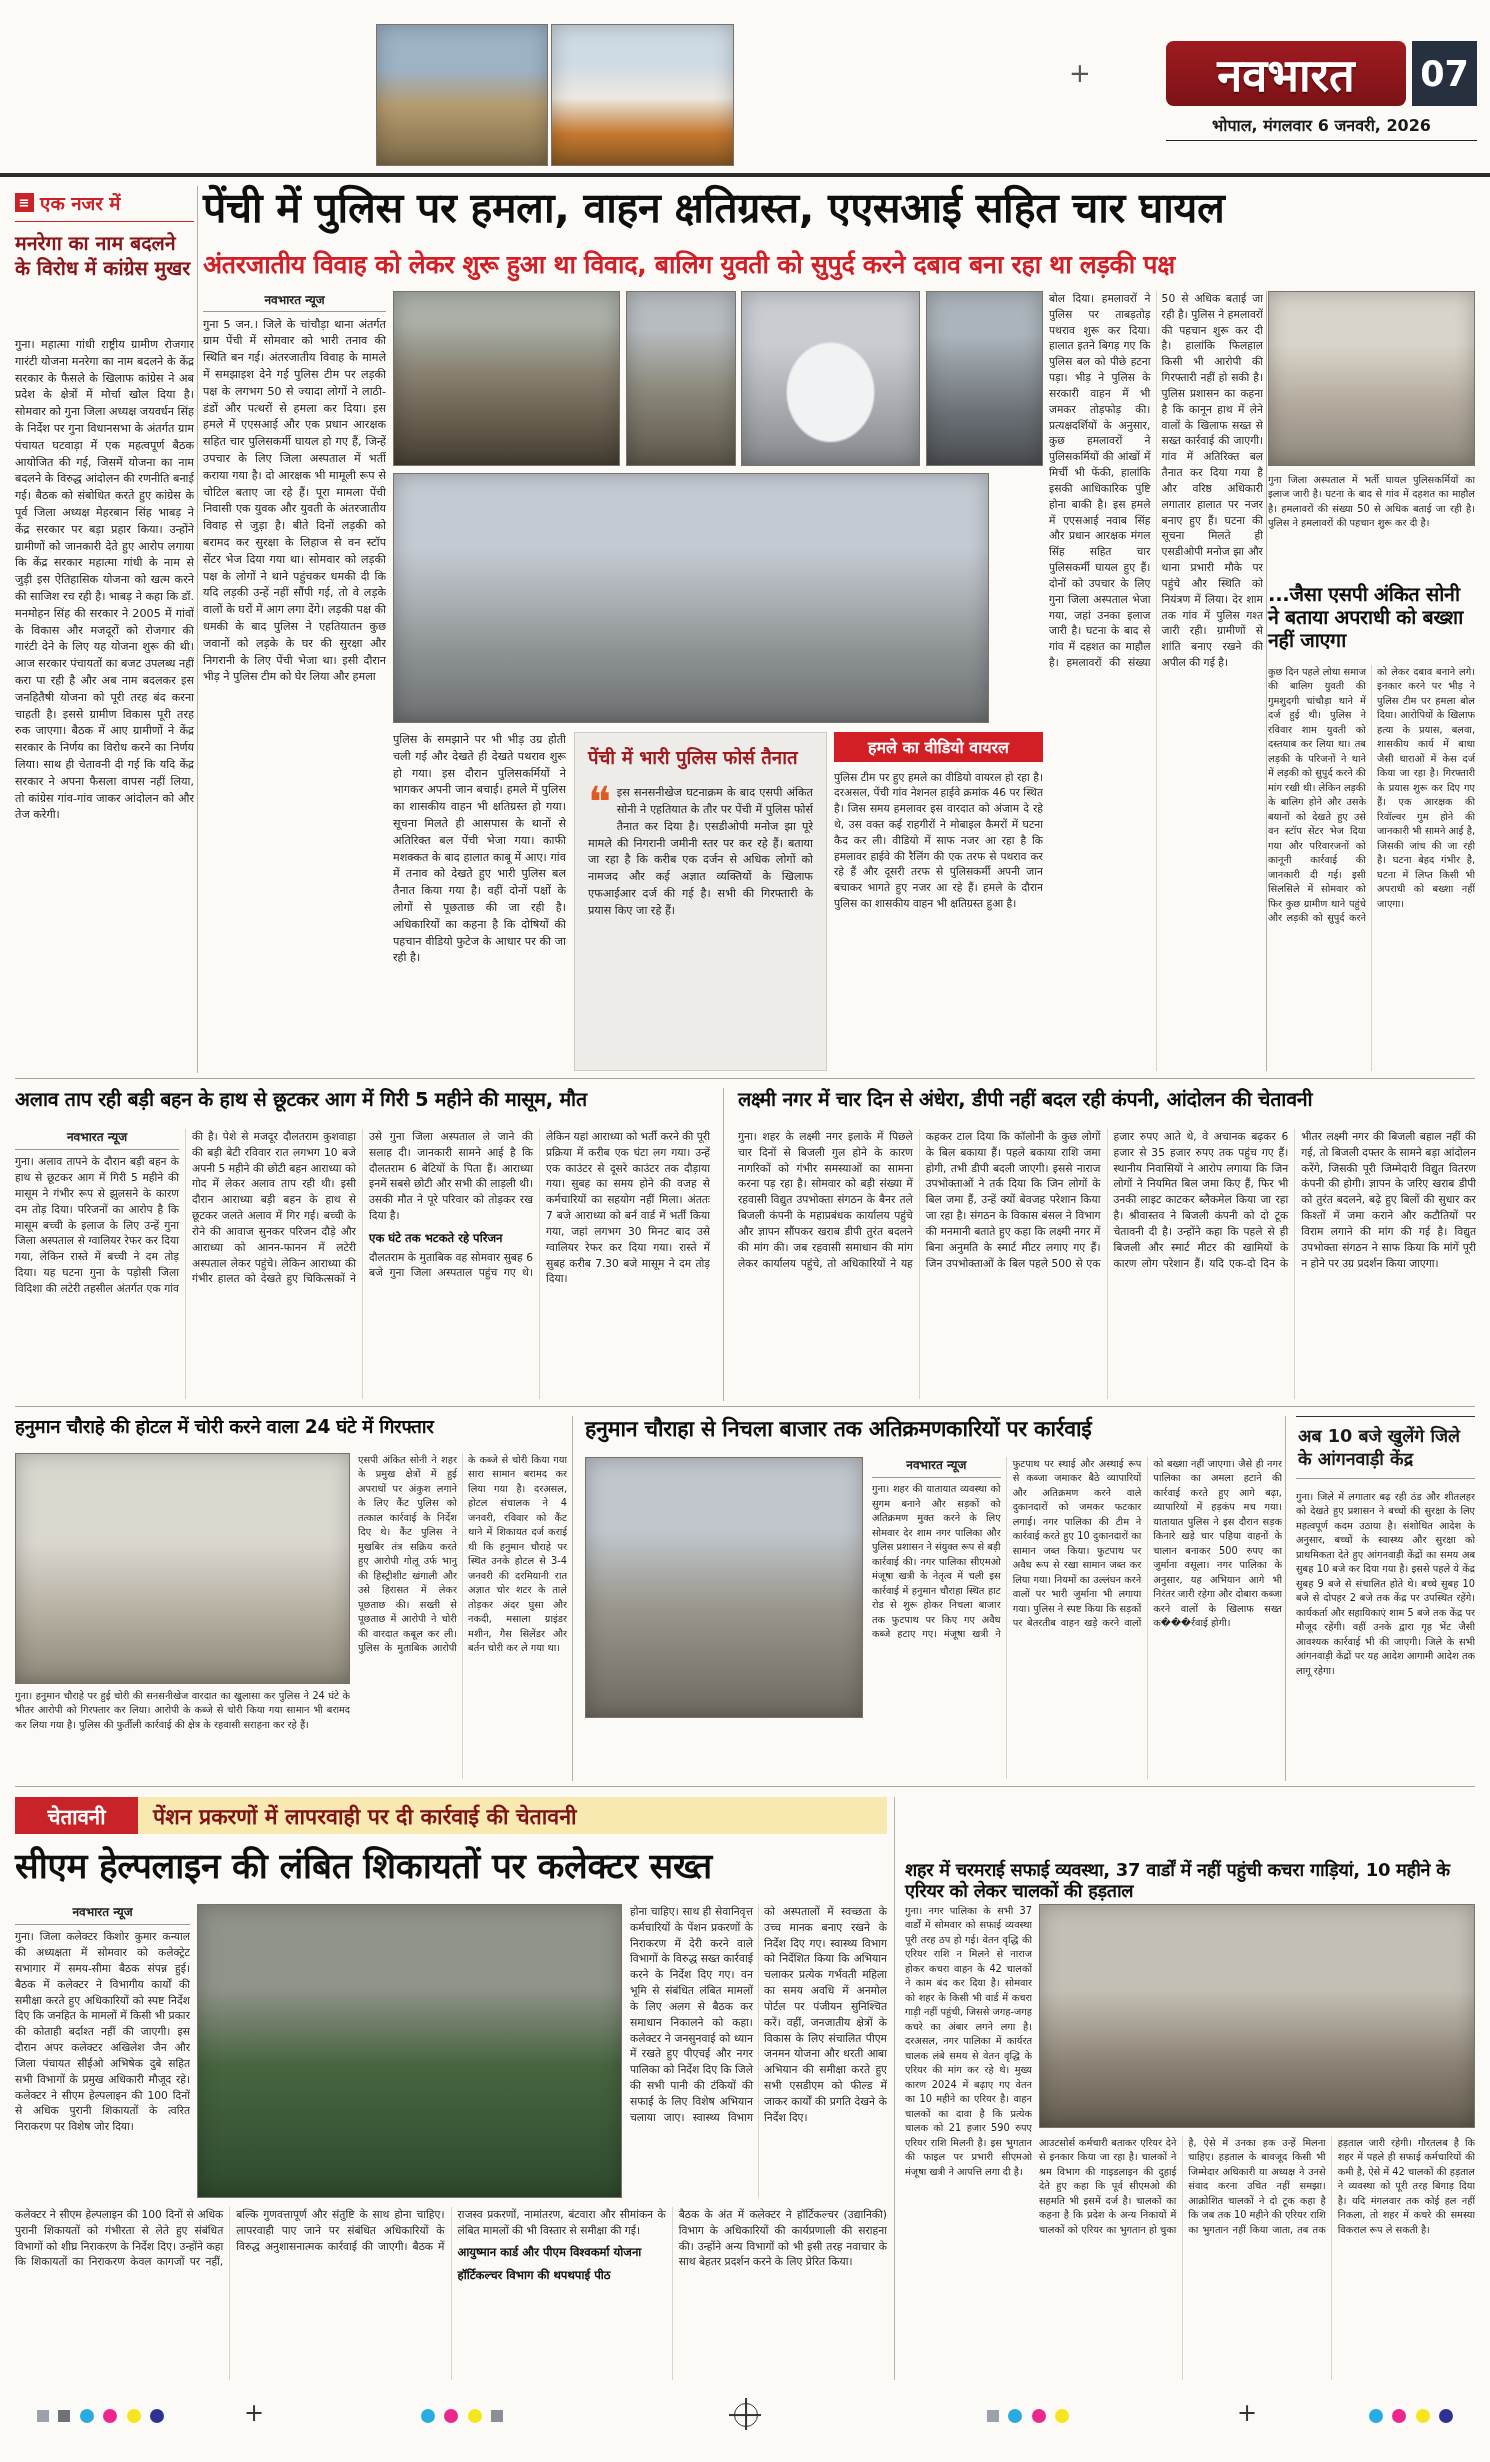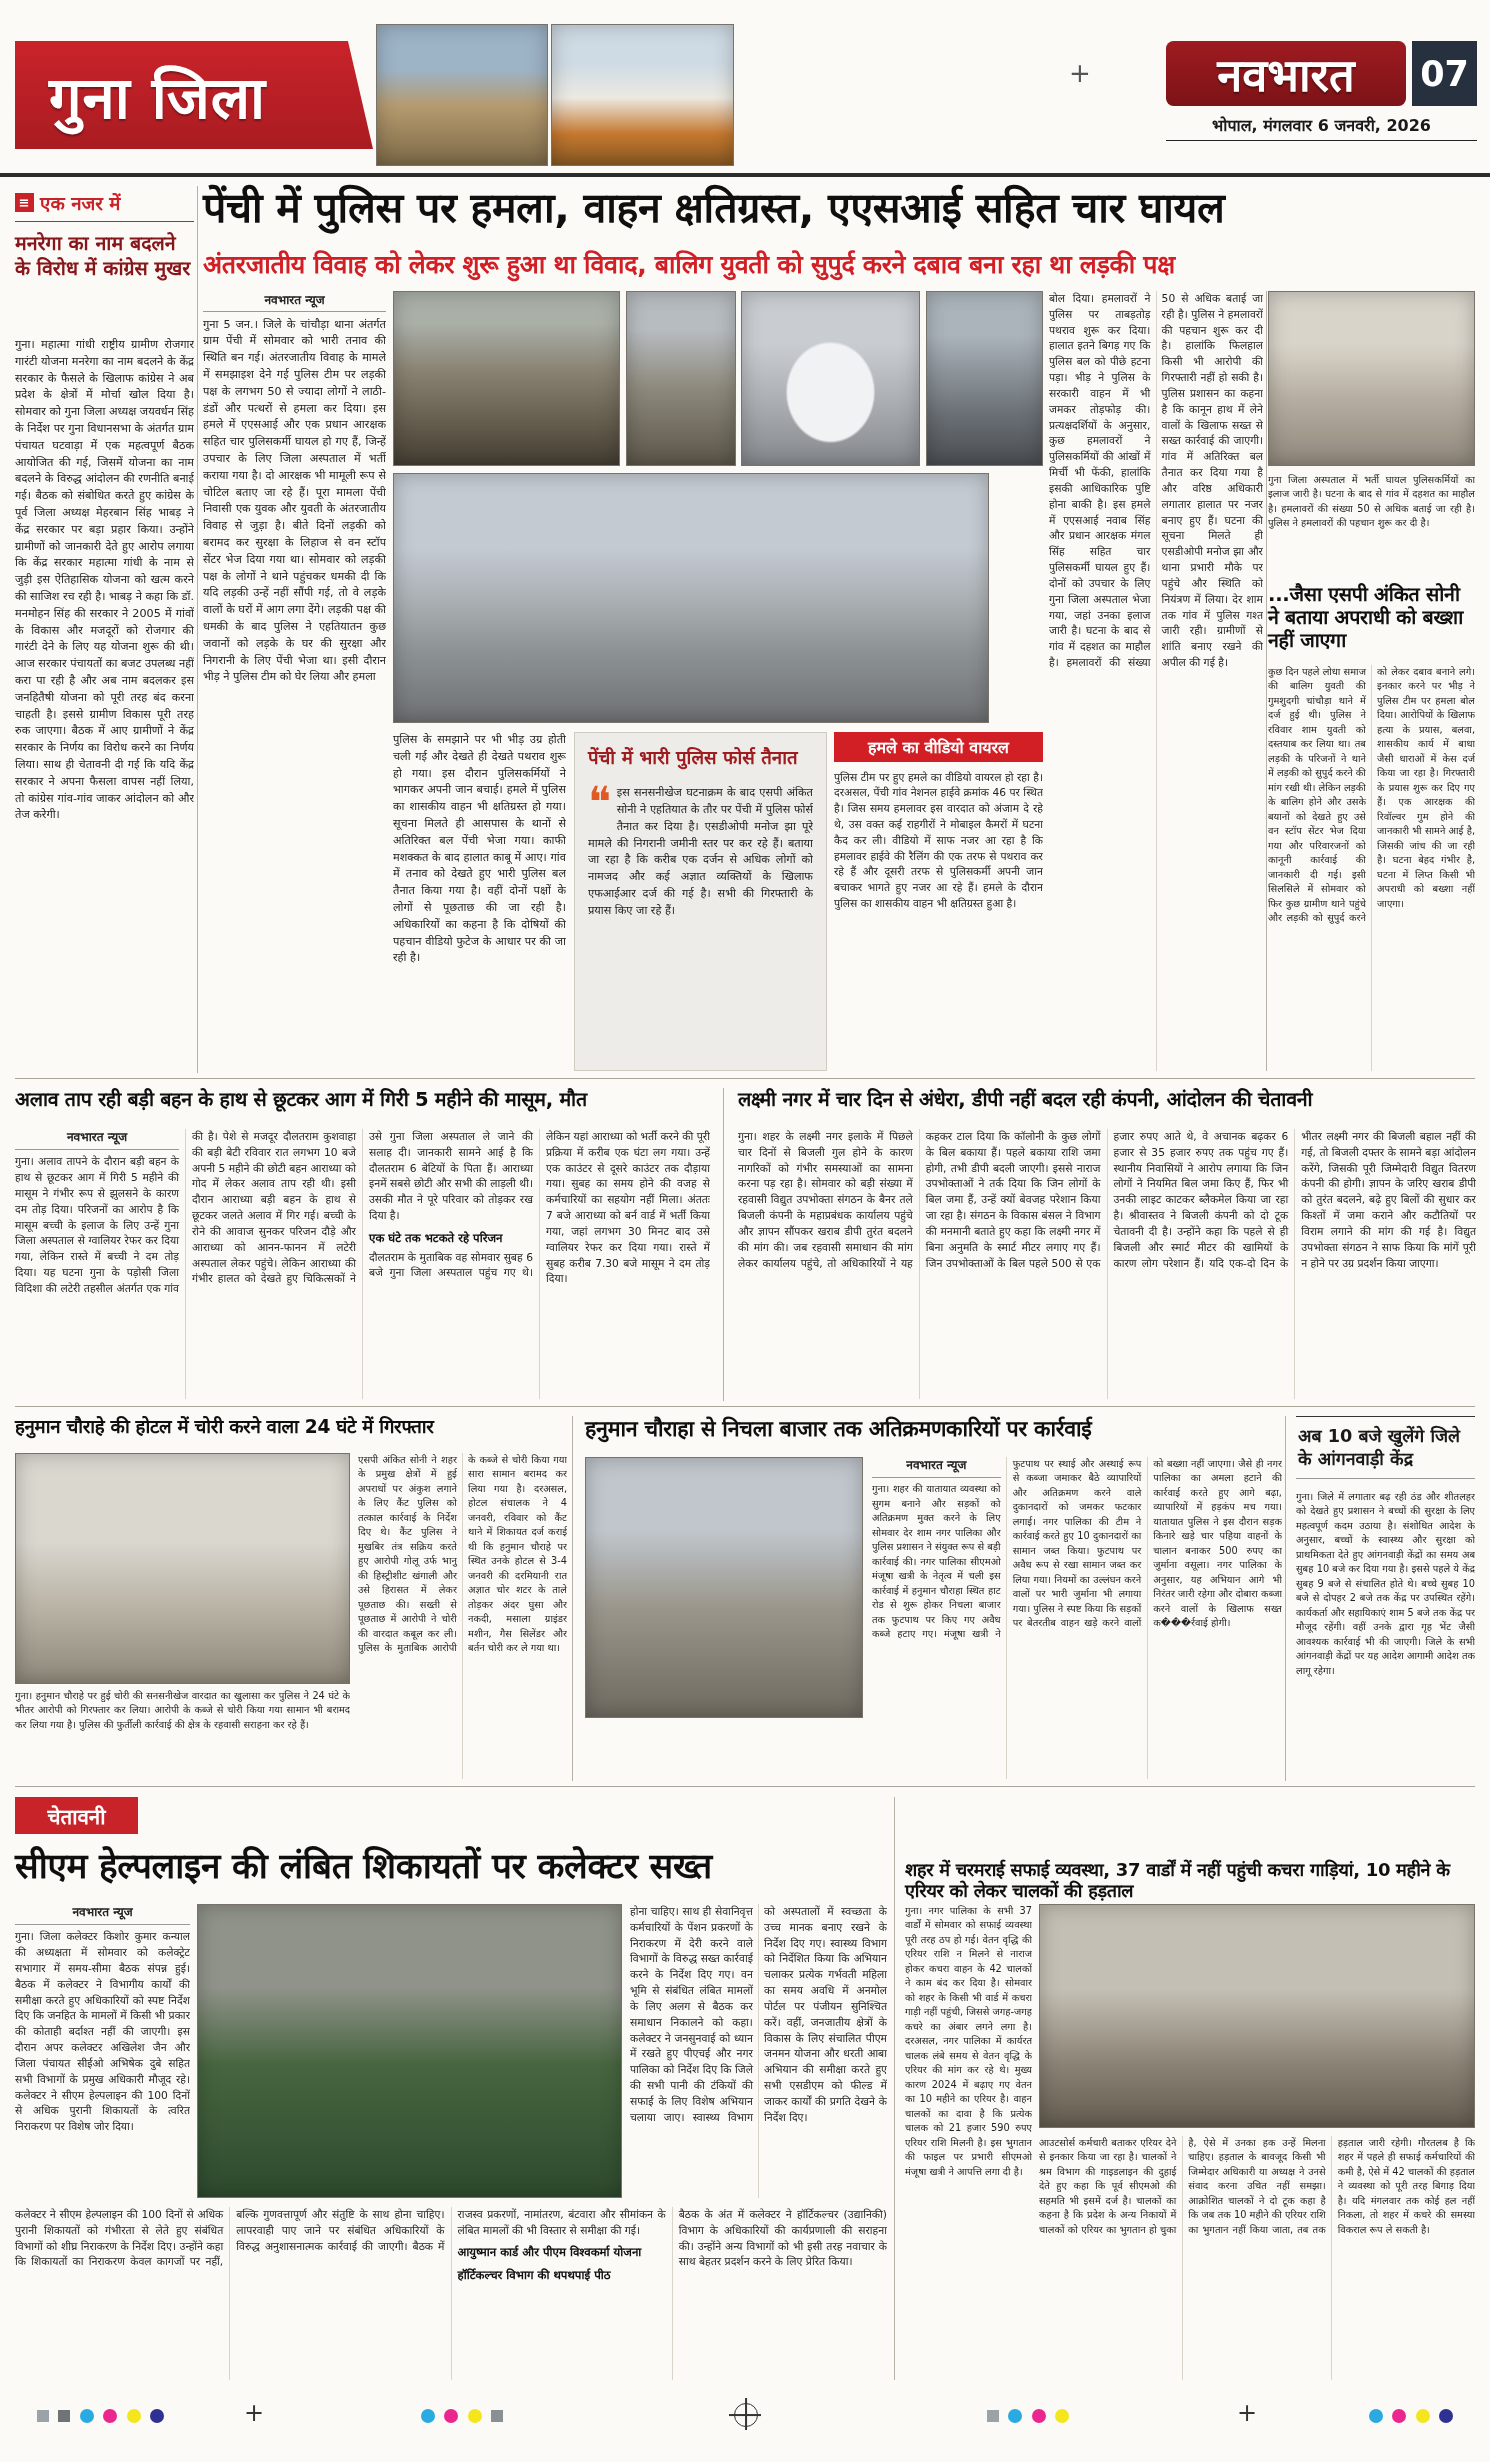--- a/index.html
+++ b/index.html
@@ -72,23 +72,20 @@
   .target{width:24px;height:24px;border:1.9px solid #333;border-radius:50%;position:relative}
   .target::before,.target::after{content:"";position:absolute;background:#333}
   .target::before{left:50%;top:-5.6px;width:1.9px;height:32px;transform:translateX(-50%)}
   .target::after{top:50%;left:-5.6px;height:1.9px;width:32px;transform:translateY(-50%)}
 </style>
 </head>
 <body>
 
 <div class="page">
 
-  <div class="abs banner" style="left:15px;top:41px;width:358px;height:108px">
-    <span>गुना जिला</span>
-  </div>
   <div class="abs ph ph-fort" style="left:376px;top:24px;width:172px;height:142px"></div>
   <div class="abs ph ph-temple" style="left:551px;top:24px;width:183px;height:142px"></div>
   <div class="abs regplus" style="left:1069px;top:58px">+</div>
   <div class="abs logo" style="left:1166px;top:41px;width:240px;height:65px">
     <span>नवभारत</span>
   </div>
   <div class="abs pagebox" style="left:1412px;top:41px;width:65px;height:65px">
     <span>07</span>
   </div>
   <div class="abs mdate" style="left:1166px;top:114px;width:311px">भोपाल, मंगलवार 6 जनवरी, 2026</div>
@@ -169,20 +166,21 @@
     <span>गुना। शहर की यातायात व्यवस्था को सुगम बनाने और सड़कों को अतिक्रमण मुक्त करने के लिए सोमवार देर शाम नगर पालिका और पुलिस प्रशासन ने संयुक्त रूप से बड़ी कार्रवाई की। नगर पालिका सीएमओ मंजूषा खत्री के नेतृत्व में चली इस कार्रवाई में हनुमान चौराहा स्थित हाट रोड से शुरू होकर निचला बाजार तक फुटपाथ पर किए गए अवैध कब्जे हटाए गए। मंजूषा खत्री ने फुटपाथ पर स्थाई और अस्थाई रूप से कब्जा जमाकर बैठे व्यापारियों और अतिक्रमण करने वाले दुकानदारों को जमकर फटकार लगाई। नगर पालिका की टीम ने कार्रवाई करते हुए 10 दुकानदारों का सामान जब्त किया। फुटपाथ पर अवैध रूप से रखा सामान जब्त कर लिया गया। नियमों का उल्लंघन करने वालों पर भारी जुर्माना भी लगाया गया। पुलिस ने स्पष्ट किया कि सड़कों पर बेतरतीब वाहन खड़े करने वालों को बख्शा नहीं जाएगा। जैसे ही नगर पालिका का अमला हटाने की कार्रवाई करते हुए आगे बढ़ा, व्यापारियों में हड़कंप मच गया। यातायात पुलिस ने इस दौरान सड़क किनारे खड़े चार पहिया वाहनों के चालान बनाकर 500 रुपए का जुर्माना वसूला। नगर पालिका के अनुसार, यह अभियान आगे भी निरंतर जारी रहेगा और दोबारा कब्जा करने वालों के खिलाफ सख्त क���र्रवाई होगी।</span>
   </div>
 
   <div class="vr" style="left:1285px;top:1416px;height:365px"></div>
   <div class="abs kicker" style="left:1296px;top:1416px;width:179px">अब 10 बजे खुलेंगे जिले के आंगनवाड़ी केंद्र</div>
   <div class="abs jt small" style="left:1296px;top:1490px;width:179px;height:289px">गुना। जिले में लगातार बढ़ रही ठंड और शीतलहर को देखते हुए प्रशासन ने बच्चों की सुरक्षा के लिए महत्वपूर्ण कदम उठाया है। संशोधित आदेश के अनुसार, बच्चों के स्वास्थ्य और सुरक्षा को प्राथमिकता देते हुए आंगनवाड़ी केंद्रों का समय अब सुबह 10 बजे कर दिया गया है। इससे पहले ये केंद्र सुबह 9 बजे से संचालित होते थे। बच्चे सुबह 10 बजे से दोपहर 2 बजे तक केंद्र पर उपस्थित रहेंगे। कार्यकर्ता और सहायिकाएं शाम 5 बजे तक केंद्र पर मौजूद रहेंगी। वहीं उनके द्वारा गृह भेंट जैसी आवश्यक कार्रवाई भी की जाएगी। जिले के सभी आंगनवाड़ी केंद्रों पर यह आदेश आगामी आदेश तक लागू रहेगा।</div>
 
   <div class="hr" style="left:15px;top:1786px;width:1460px"></div>
 
   <div class="abs wbadge" style="left:15px;top:1797px;width:123px;height:37px">चेतावनी</div>
+  <div class="abs wstrip" style="left:138px;top:1797px;width:749px;height:37px">पेंशन प्रकरणों में लापरवाही पर दी कार्रवाई की चेतावनी</div>
   <div class="abs hl" style="left:15px;top:1846px;width:872px;font-size:35px">सीएम हेल्पलाइन की लंबित शिकायतों पर कलेक्टर सख्त</div>
 
   <div class="abs jt mid" style="left:15px;top:1904px;width:175px;height:294px">
     <span class="byline">नवभारत न्यूज</span>
     <span>गुना। जिला कलेक्टर किशोर कुमार कन्याल की अध्यक्षता में सोमवार को कलेक्ट्रेट सभागार में समय-सीमा बैठक संपन्न हुई। बैठक में कलेक्टर ने विभागीय कार्यों की समीक्षा करते हुए अधिकारियों को स्पष्ट निर्देश दिए कि जनहित के मामलों में किसी भी प्रकार की कोताही बर्दाश्त नहीं की जाएगी। इस दौरान अपर कलेक्टर अखिलेश जैन और जिला पंचायत सीईओ अभिषेक दुबे सहित सभी विभागों के प्रमुख अधिकारी मौजूद रहे। कलेक्टर ने सीएम हेल्पलाइन की 100 दिनों से अधिक पुरानी शिकायतों के त्वरित निराकरण पर विशेष जोर दिया।</span>
   </div>
   <div class="abs ph ph-meeting" style="left:197px;top:1904px;width:425px;height:294px"></div>
   <div class="abs jt mid c2" style="left:630px;top:1904px;width:257px;height:294px">
     <span>होना चाहिए। साथ ही सेवानिवृत्त कर्मचारियों के पेंशन प्रकरणों के निराकरण में देरी करने वाले विभागों के विरुद्ध सख्त कार्रवाई करने के निर्देश दिए गए। वन भूमि से संबंधित लंबित मामलों के लिए अलग से बैठक कर समाधान निकालने को कहा। कलेक्टर ने जनसुनवाई को ध्यान में रखते हुए पीएचई और नगर पालिका को निर्देश दिए कि जिले की सभी पानी की टंकियों की सफाई के लिए विशेष अभियान चलाया जाए।</span>
     <span>स्वास्थ्य विभाग को अस्पतालों में स्वच्छता के उच्च मानक बनाए रखने के निर्देश दिए गए। स्वास्थ्य विभाग को निर्देशित किया कि अभियान चलाकर प्रत्येक गर्भवती महिला का समय अवधि में अनमोल पोर्टल पर पंजीयन सुनिश्चित करें। वहीं, जनजातीय क्षेत्रों के विकास के लिए संचालित पीएम जनमन योजना और धरती आबा अभियान की समीक्षा करते हुए सभी एसडीएम को फील्ड में जाकर कार्यों की प्रगति देखने के निर्देश दिए।</span>

